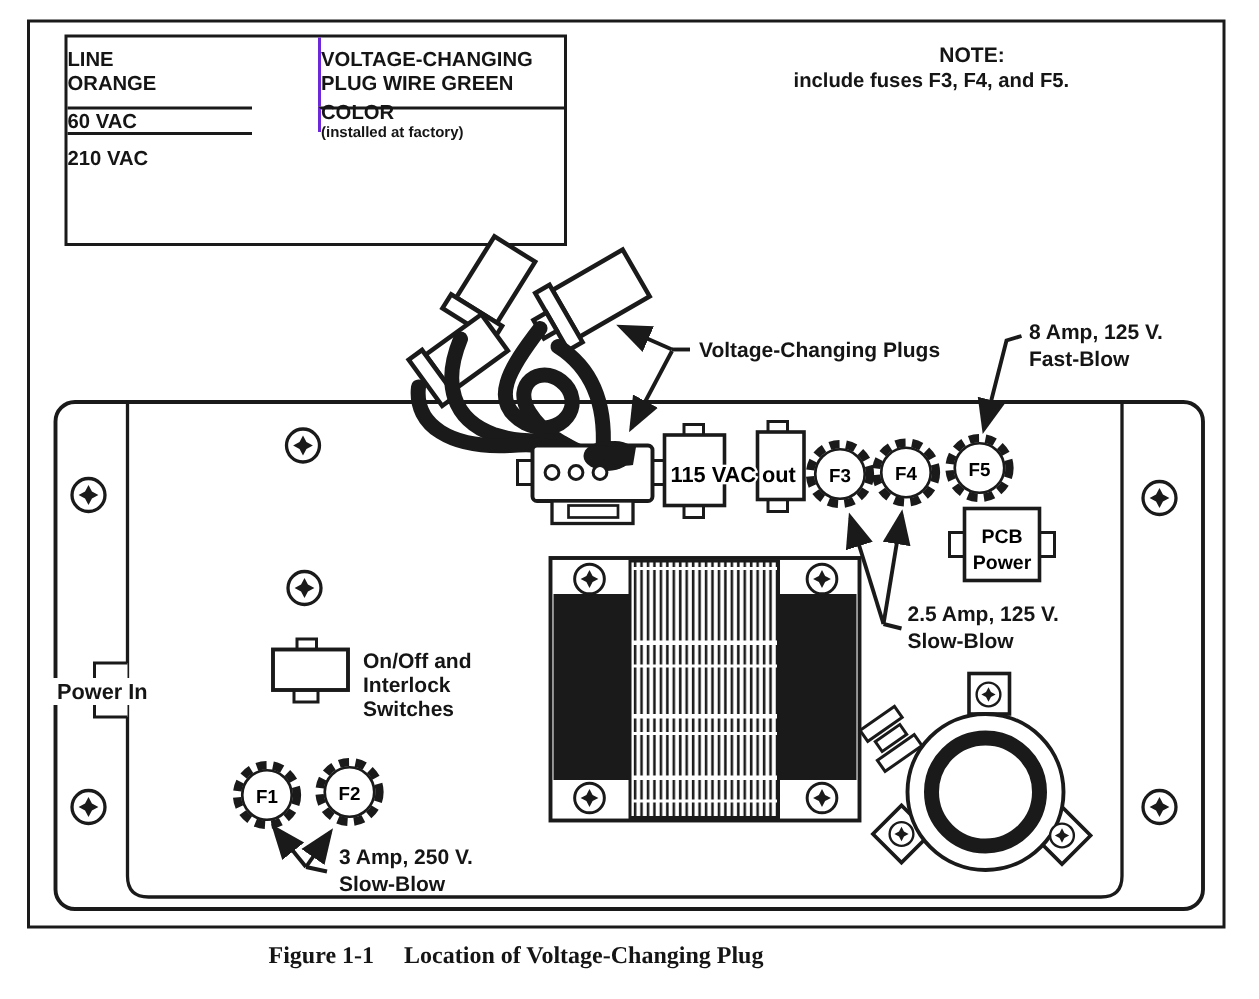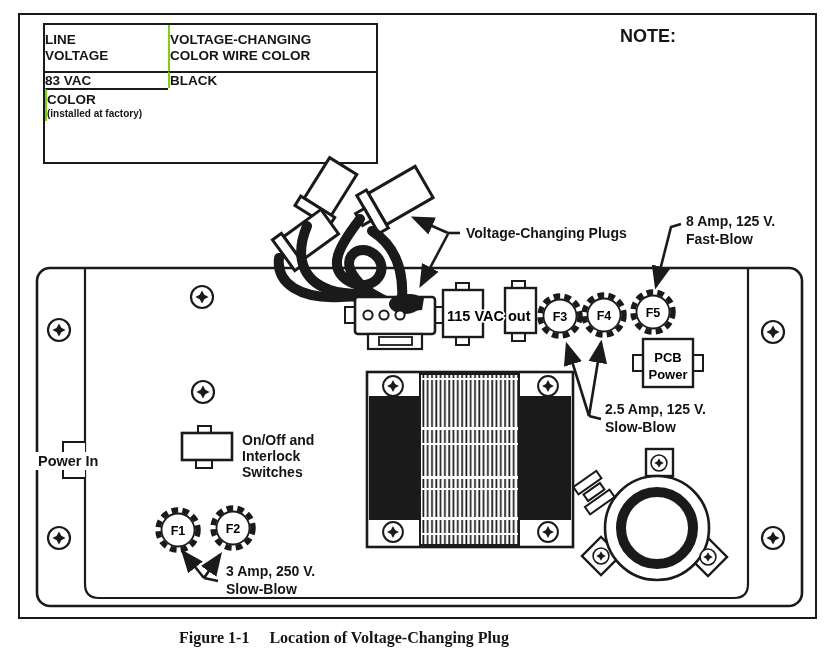--- a/index.html
+++ b/index.html
@@ -18,71 +18,72 @@
   
   .vtable {
     position:absolute; left:43px; top:23px; width:335px;
     border:2.5px solid #1a1a1a; background:#fff;
     display:grid; grid-template-columns:123px 1fr;
     grid-template-rows:46px 17px 33px 20px 21px;
     font-weight:bold; font-size:13.5px; line-height:1.15; text-align:center;
   }
   .vtable .cell { display:flex; flex-direction:column; align-items:flex-start; justify-content:center; border-top:2px solid #1a1a1a; }
   .vtable .r0 { border-top:none; }
-  .vtable .c2 { border-left:2px solid #84cc16; }
+  .vtable .c2 { border-left:2px solid #6d28d9;margin-left:44px; }
   .vtable .sub { font-size:10px; }
 
   
   .note {
     position:absolute; left:529px; top:28px; width:258px;
     font-weight:bold; font-size:13.5px; line-height:16px;
   }
-  .note .note-h { text-align:center; transform:translateX(-10px); font-size:18px; margin-bottom:2px; }
+  .note .note-h { text-align:center; transform:translateX(-10px); font-size:14px; margin-bottom:2px; }
 
   
   .caption {
     position:absolute; left:0; top:629px; width:688px; text-align:center;
     font-family:"Liberation Serif", serif; font-weight:bold; font-size:16px;
   }
   .caption .gap { margin-left:20px; }
 </style>
 </head>
 <body>
 
 <div class="stage">
 
   <div class="fig-border"></div>
 
   <div class="vtable">
     <div class="cell r0 c1">
       <span>LINE</span>
-      <span>VOLTAGE</span>
+      <span>ORANGE</span>
     </div>
     <div class="cell r0 c2">
       <span>VOLTAGE-CHANGING</span>
-      <span>COLOR WIRE COLOR</span>
+      <span>PLUG WIRE GREEN</span>
     </div>
 
     <div class="cell c1">
-        <span>83 VAC</span>
-      </div>
-    <div class="cell c2">
-        <span>BLACK</span>
+        <span>60 VAC</span>
       </div>
 
     <div class="cell c2">
       <span>COLOR</span>
       <span class="sub">(installed at factory)</span>
     </div>
 
+    <div class="cell c1">
+        <span>210 VAC</span>
+      </div>
 
   </div>
 
   <div class="note">
     <div class="note-h">NOTE:</div>
+    <div>include fuses F3, F4, and F5.</div>
   </div>
 
   <svg class="art" width="839" height="666" viewBox="0 0 839 666">
     <defs>
       <marker id="arr" viewBox="0 0 10 8" refX="8.5" refY="4" markerWidth="9" markerHeight="8" orient="auto">
         <path d="M0,0 L10,4 L0,8 Z" fill="#1a1a1a"></path>
       </marker>
       <g id="screw">
         <circle r="11" fill="#fff" stroke="#1a1a1a" stroke-width="2.2"></circle>
         <path d="M0,-6.6 L2.3,-2.3 L6.6,0 L2.3,2.3 L0,6.6 L-2.3,2.3 L-6.6,0 L-2.3,-2.3 Z" fill="#1a1a1a"></path>

